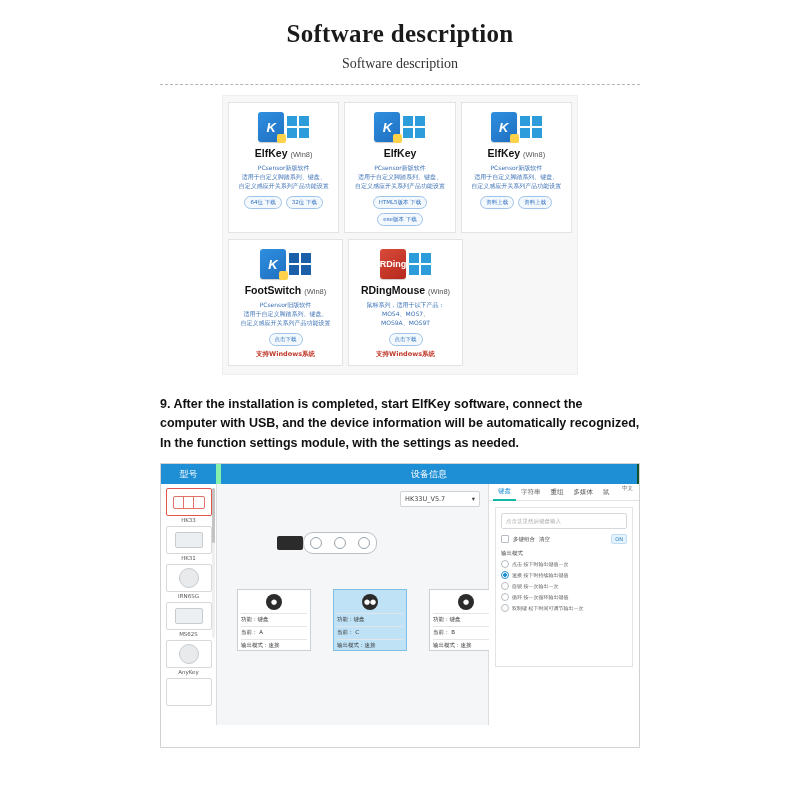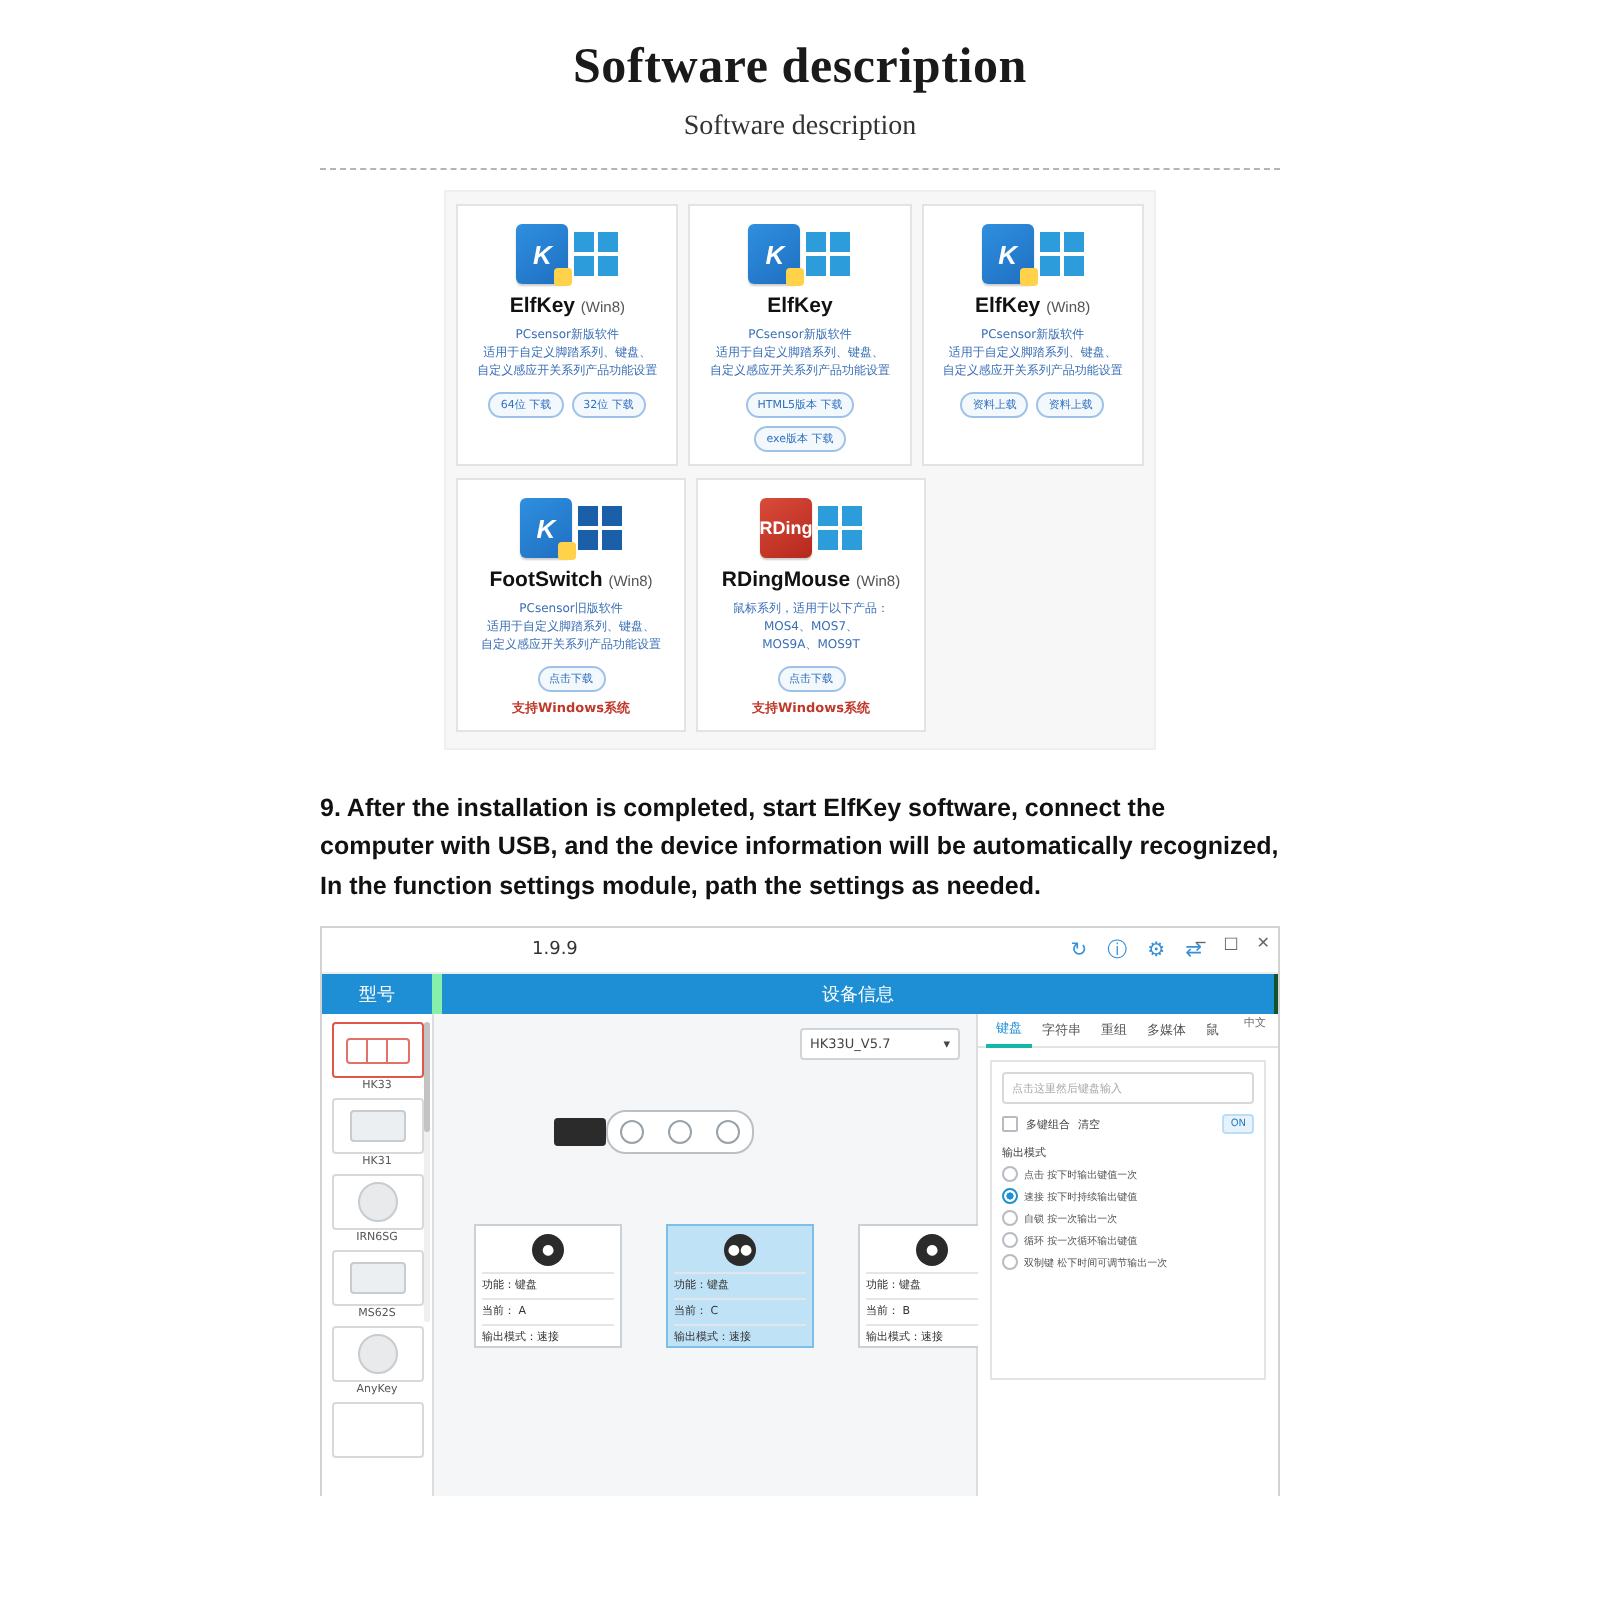--- a/index.html
+++ b/index.html
@@ -331,39 +331,25 @@
           <span class="pill">点击下载</span>
         </div>
         <div class="sys">支持Windows系统</div>
       </div>
 
     </div>
   </div>
 
   <div class="para two">
     <div>9. After the installation is completed, start ElfKey software, connect the computer with USB, and the device information will be automatically recognized,</div>
-    <div>In the function settings module, path the settings as needed.</div>
+    <div>In the function settings module, with the settings as needed.</div>
   </div>
 
   <div class="app">
 
-    <div class="app-titlebar">
-      <div class="app-ver">1.9.9</div>
-      <div class="app-tools">
-        <span>↻</span>
-        <span>ⓘ</span>
-        <span>⚙</span>
-        <span>⇄</span>
-      </div>
-      <div class="winbtns">
-        <span>─</span>
-        <span>□</span>
-        <span>✕</span>
-      </div>
-    </div>
 
     <div class="app-subbar">
       <div class="sb model">型号</div>
       <div class="sb device">设备信息</div>
     </div>
 
     <div class="app-body">
 
       <div class="col-left">
         <div class="dev sel">

